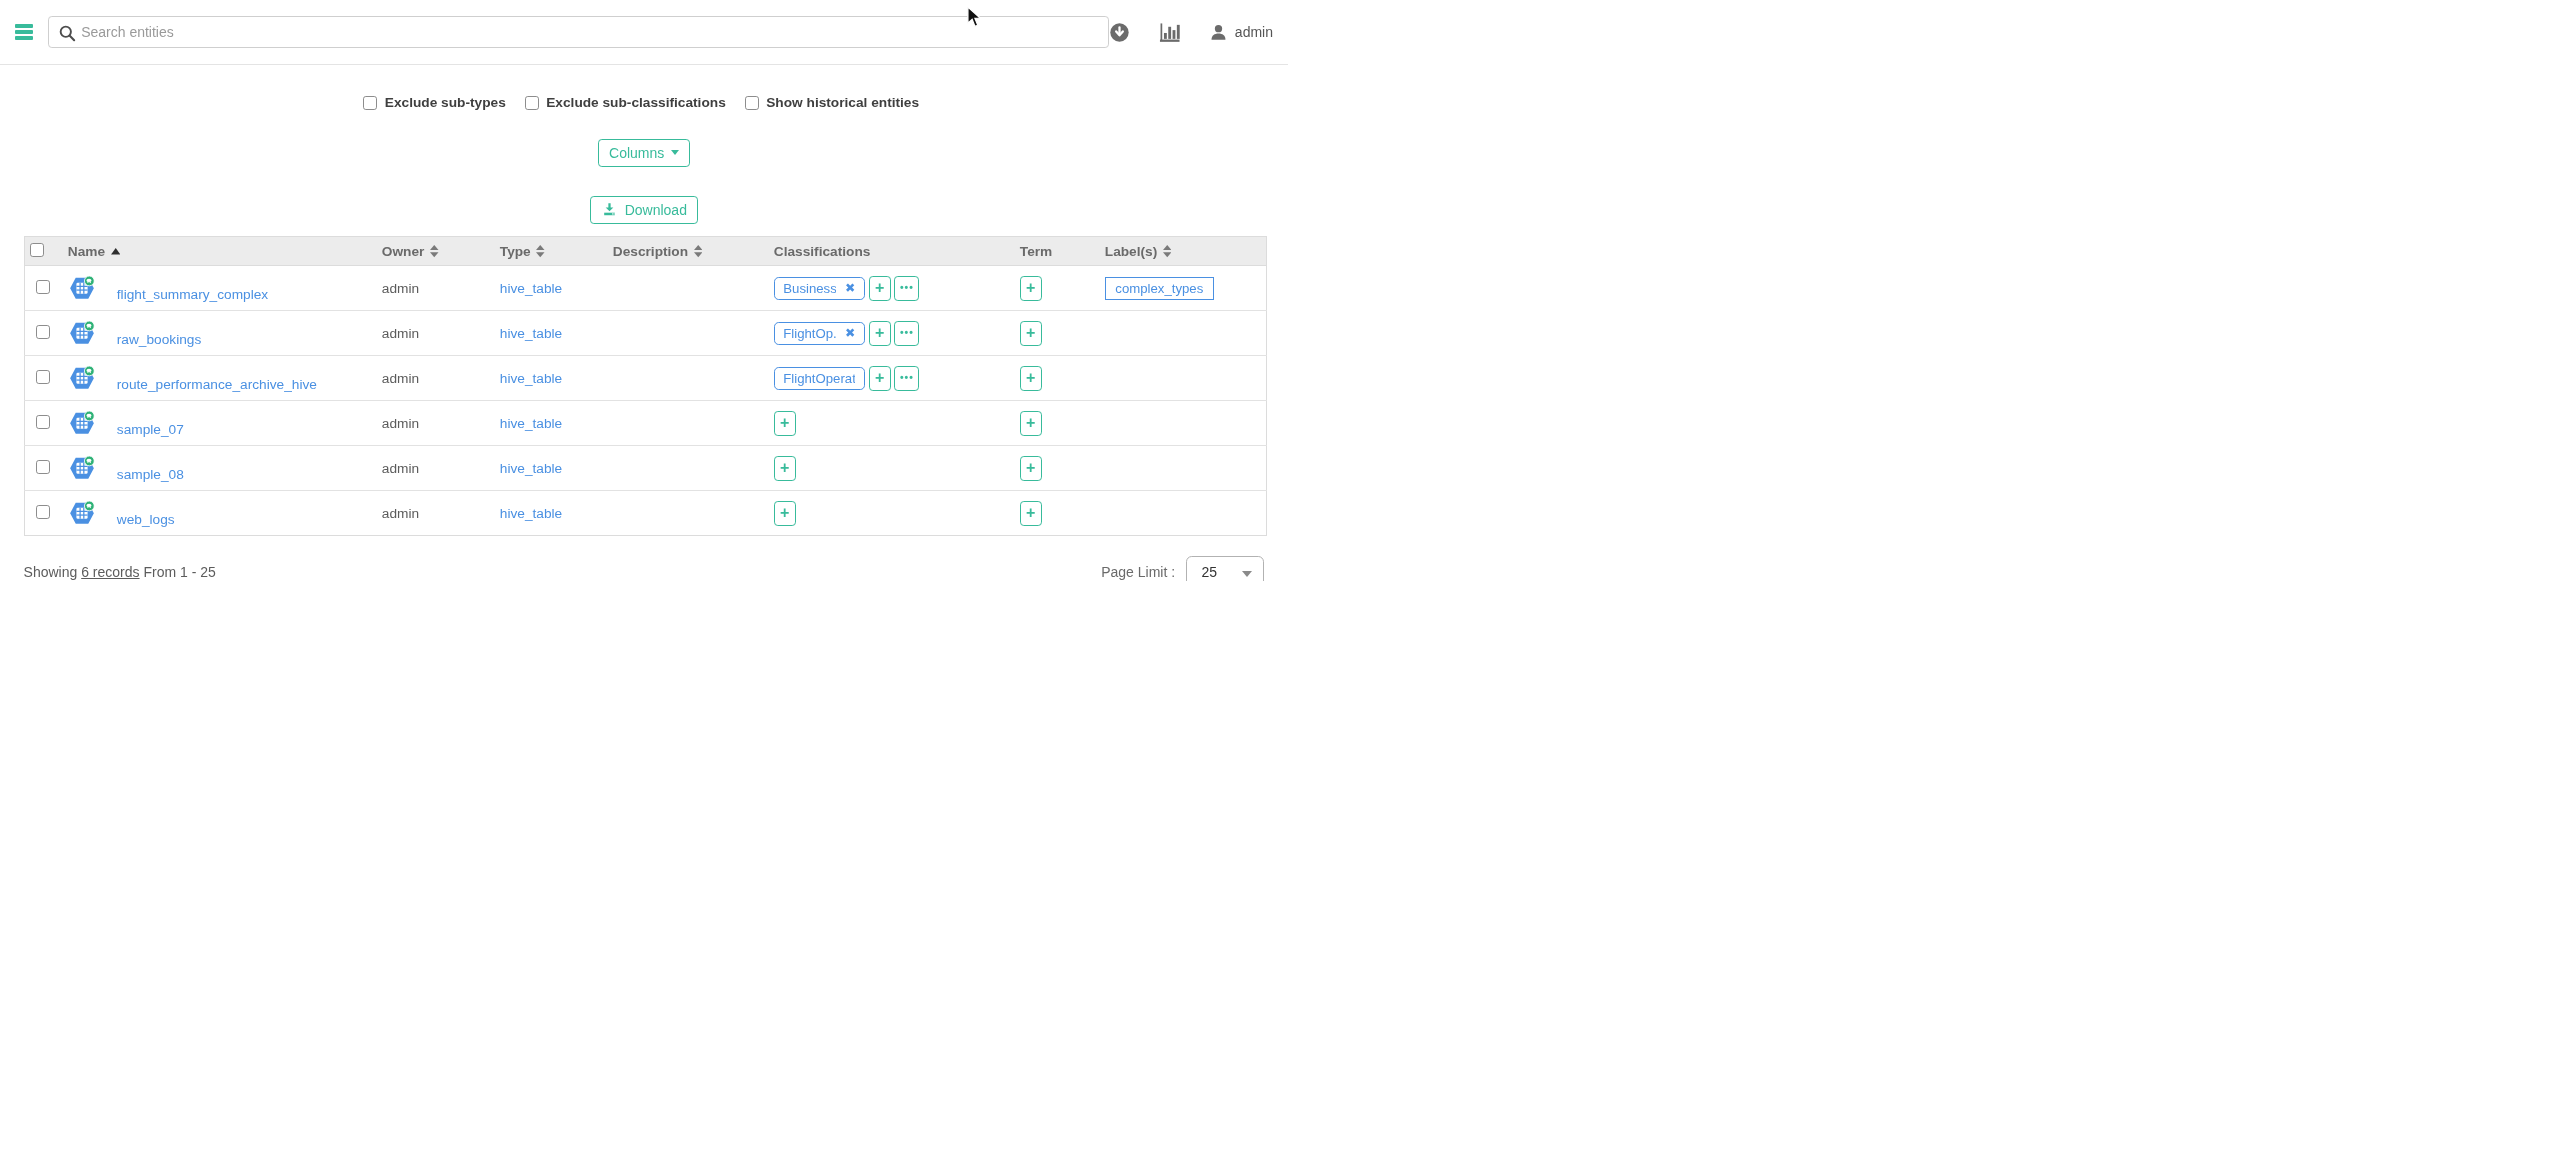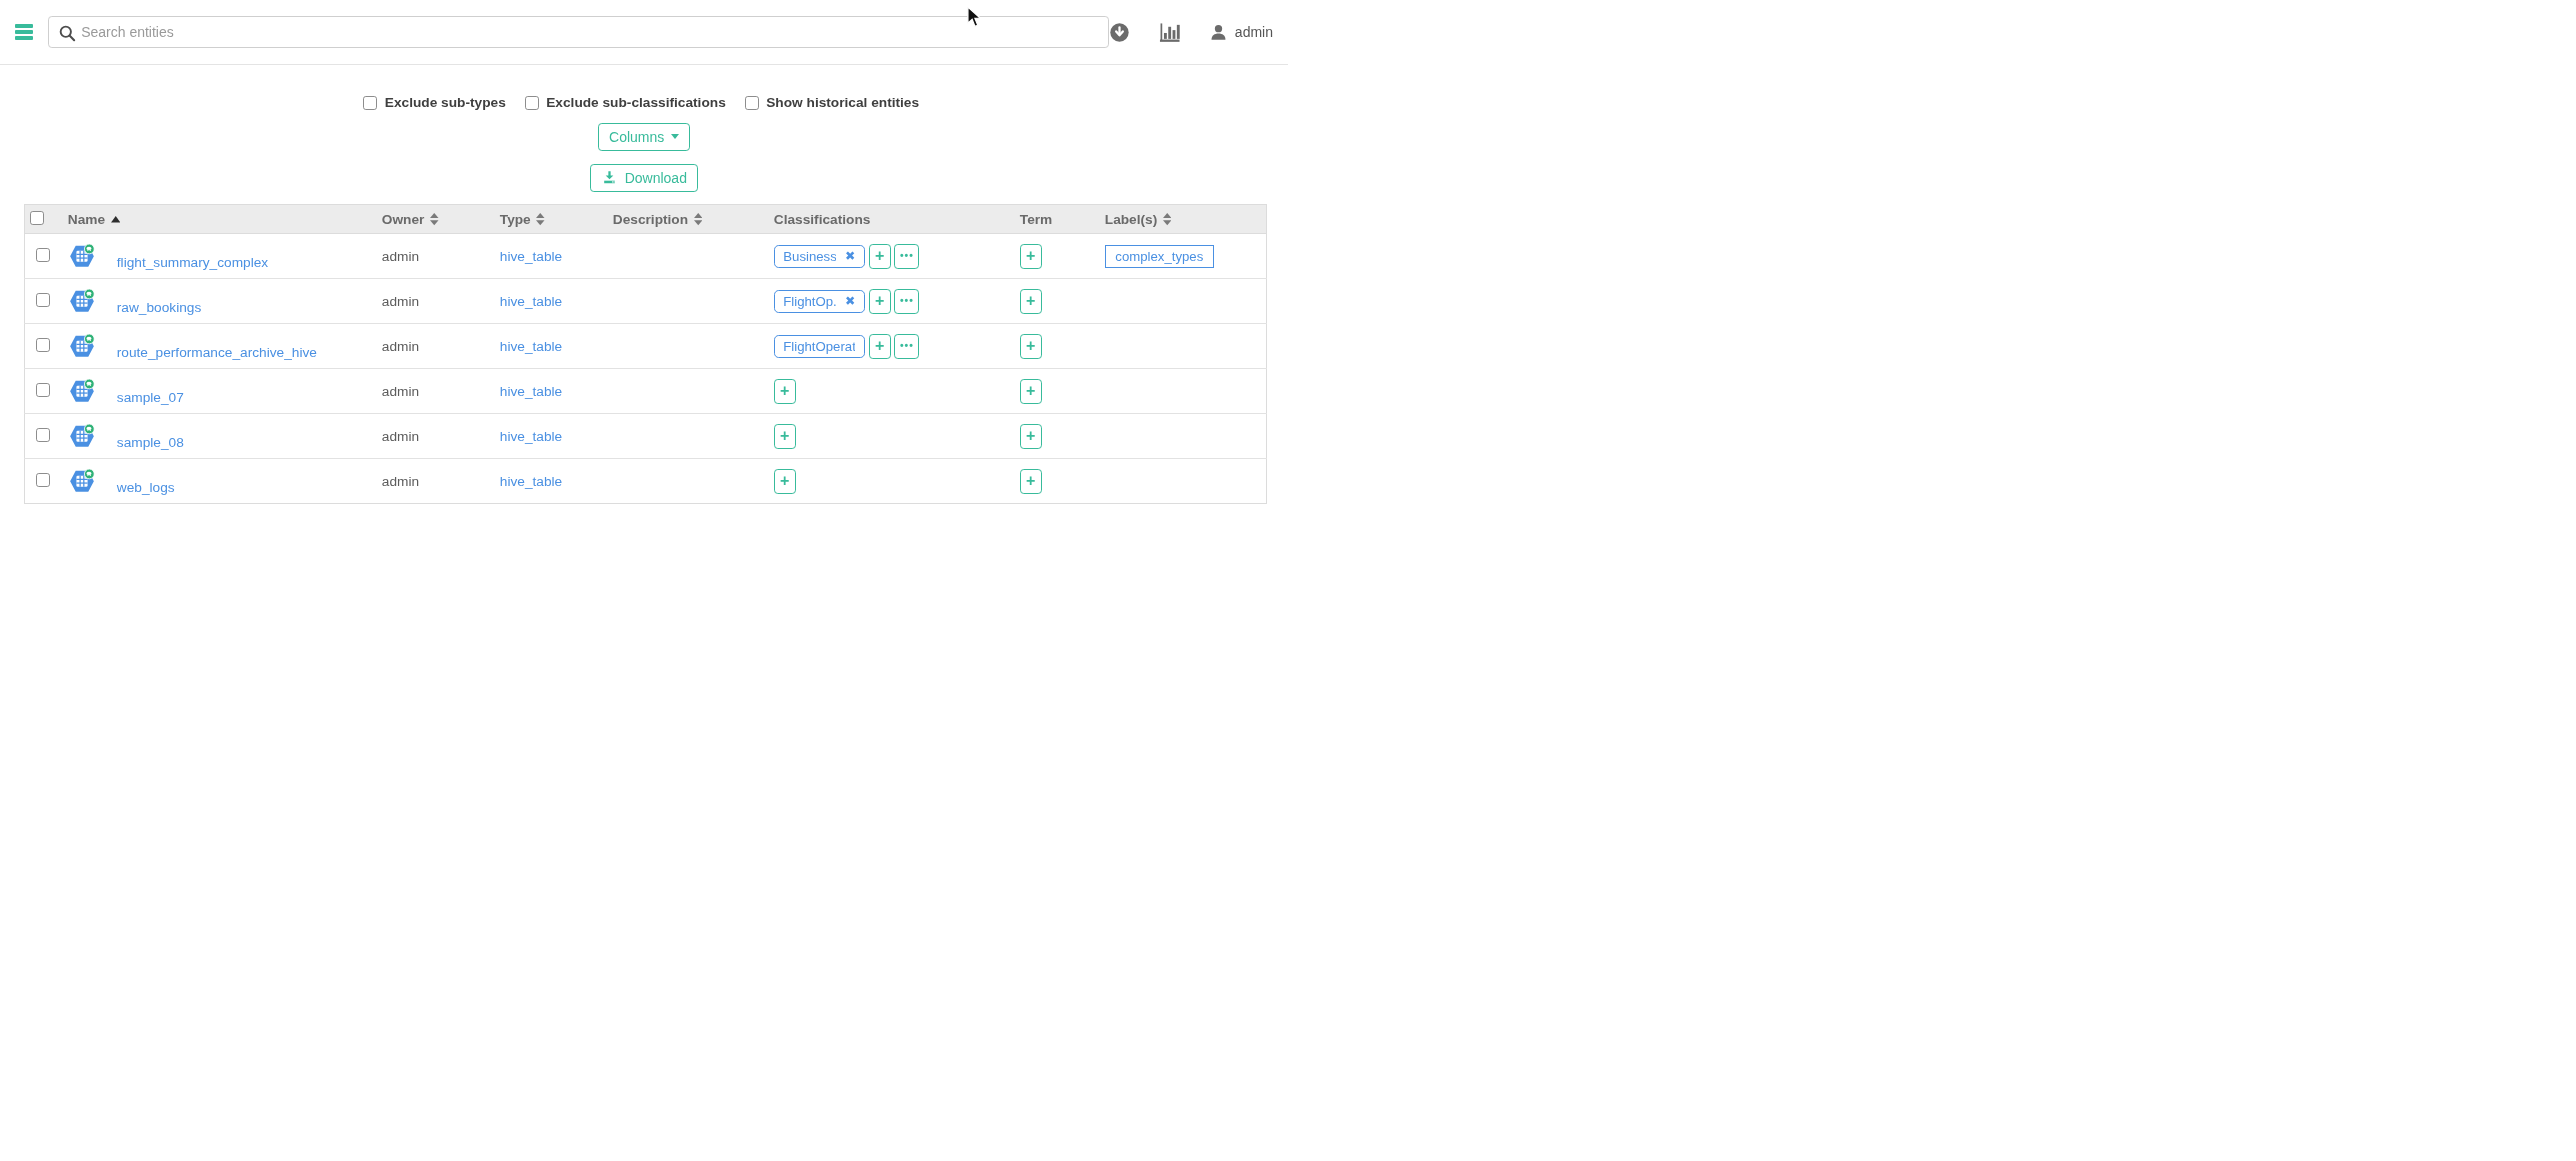--- a/index.html
+++ b/index.html
@@ -70,21 +70,21 @@
   .chk { display: flex; align-items: center; gap: 7.6px; cursor: pointer; margin-right: 5.7px; }
   .checkbox {
     display: inline-block; width: 14px; height: 14px; flex: 0 0 14px;
     border: 1.5px solid #8d8d8d; border-radius: 2.8px; background: #fff; cursor: pointer;
   }
   .chk-label { font-size: 13.7px; font-weight: 700; color: #3f3f3f; white-space: nowrap; }
   .btn-green {
     display: inline-flex; align-items: center; gap: 6.6px;
     border: 0.9px solid var(--green); color: var(--green); background: #fff;
     font-family: inherit; font-size: 14px;
-    padding: 4.7px 10.4px; border-radius: 3.8px; cursor: pointer; white-space: nowrap;
+    padding: 4.7px 10.4px; border-radius: 3.8px; cursor: pointer; white-space: nowrap; margin-top: 16px;
   }
   .caret-down {
     width: 0; height: 0; display: inline-block;
     border-left: 4.7px solid transparent; border-right: 4.7px solid transparent;
     border-top: 5.7px solid var(--green);
   }
 
   
   .result-table {
     margin-top: 12.3px;
@@ -565,16 +565,30 @@
                 <button class="sq-btn">+</button>
               </div>
             </td>
             <td>
               <div class="cell-flex"></div>
             </td>
           </tr>
         </tbody>
     </table>
 
+    <div class="table-footer">
+      <div class="showing-text">
+        <span>Showing</span>
+        <a>6 records</a>
+        <span>From 1 - 25</span>
+      </div>
+      <div class="page-limit">
+        <span class="page-limit-label">Page Limit :</span>
+        <div class="limit-select">
+          <span>25</span>
+          <span class="caret"></span>
+        </div>
+      </div>
+    </div>
 
   </div>
 </div>
 
 
 </body></html>

